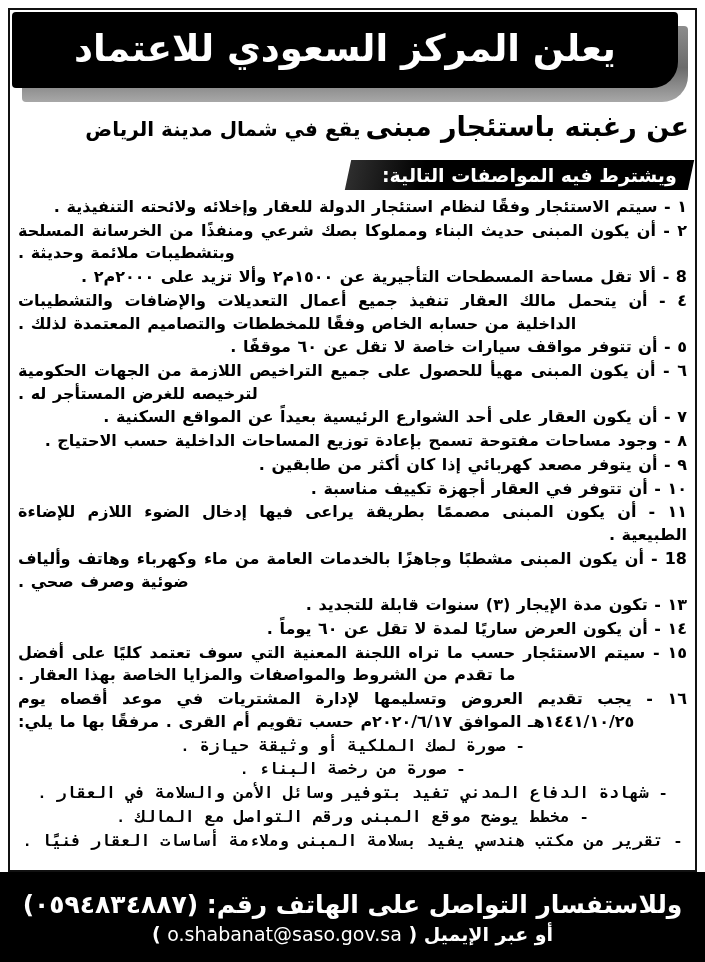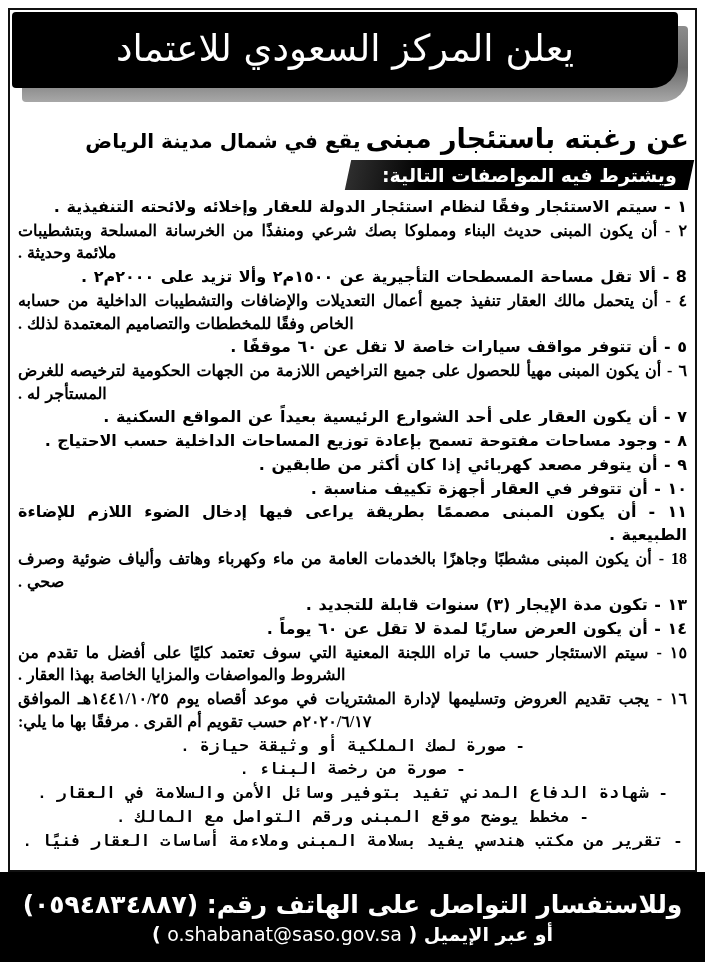--- a/index.html
+++ b/index.html
@@ -56,40 +56,39 @@
     height: 76px;
     background: #000000;
     border-radius: 4px 4px 26px 4px;
     display: flex;
     align-items: center;
     justify-content: center;
   }
   .header-title {
     color: #ffffff;
     font-size: 37px;
-    font-weight: normal;
+    font-weight: bold;
     letter-spacing: 2px;
     white-space: nowrap;
     direction: rtl;
     line-height: 1;
     padding-bottom: 4px;
   }
 
   
   .subtitle {
     position: absolute;
     right: 16px;
     left: 16px;
     top: 112px;
     text-align: right;
     direction: rtl;
     color: #000000;
     white-space: nowrap;
     line-height: 1.1;
-    margin-top: 12px;
   }
   .subtitle .big {
     font-size: 27px;
     font-weight: bold;
   }
   .subtitle .small {
     font-size: 20px;
     font-weight: bold;
   }
 
@@ -137,21 +136,20 @@
     font-weight: bold;
     line-height: 1.42;
     text-align: justify;
     text-align-last: right;
     margin-bottom: 1px;
     direction: rtl;
     word-spacing: 1px;
   }
   .cond-item.two-line {
     text-align-last: left;
-    font-family: Liberation Serif, serif;
   }
   .attachments {
     margin-top: 1px;
   }
   .attach-item {
     color: #000000;
     font-size: 16.4px;
     font-weight: bold;
     line-height: 1.45;
     text-align: center;

